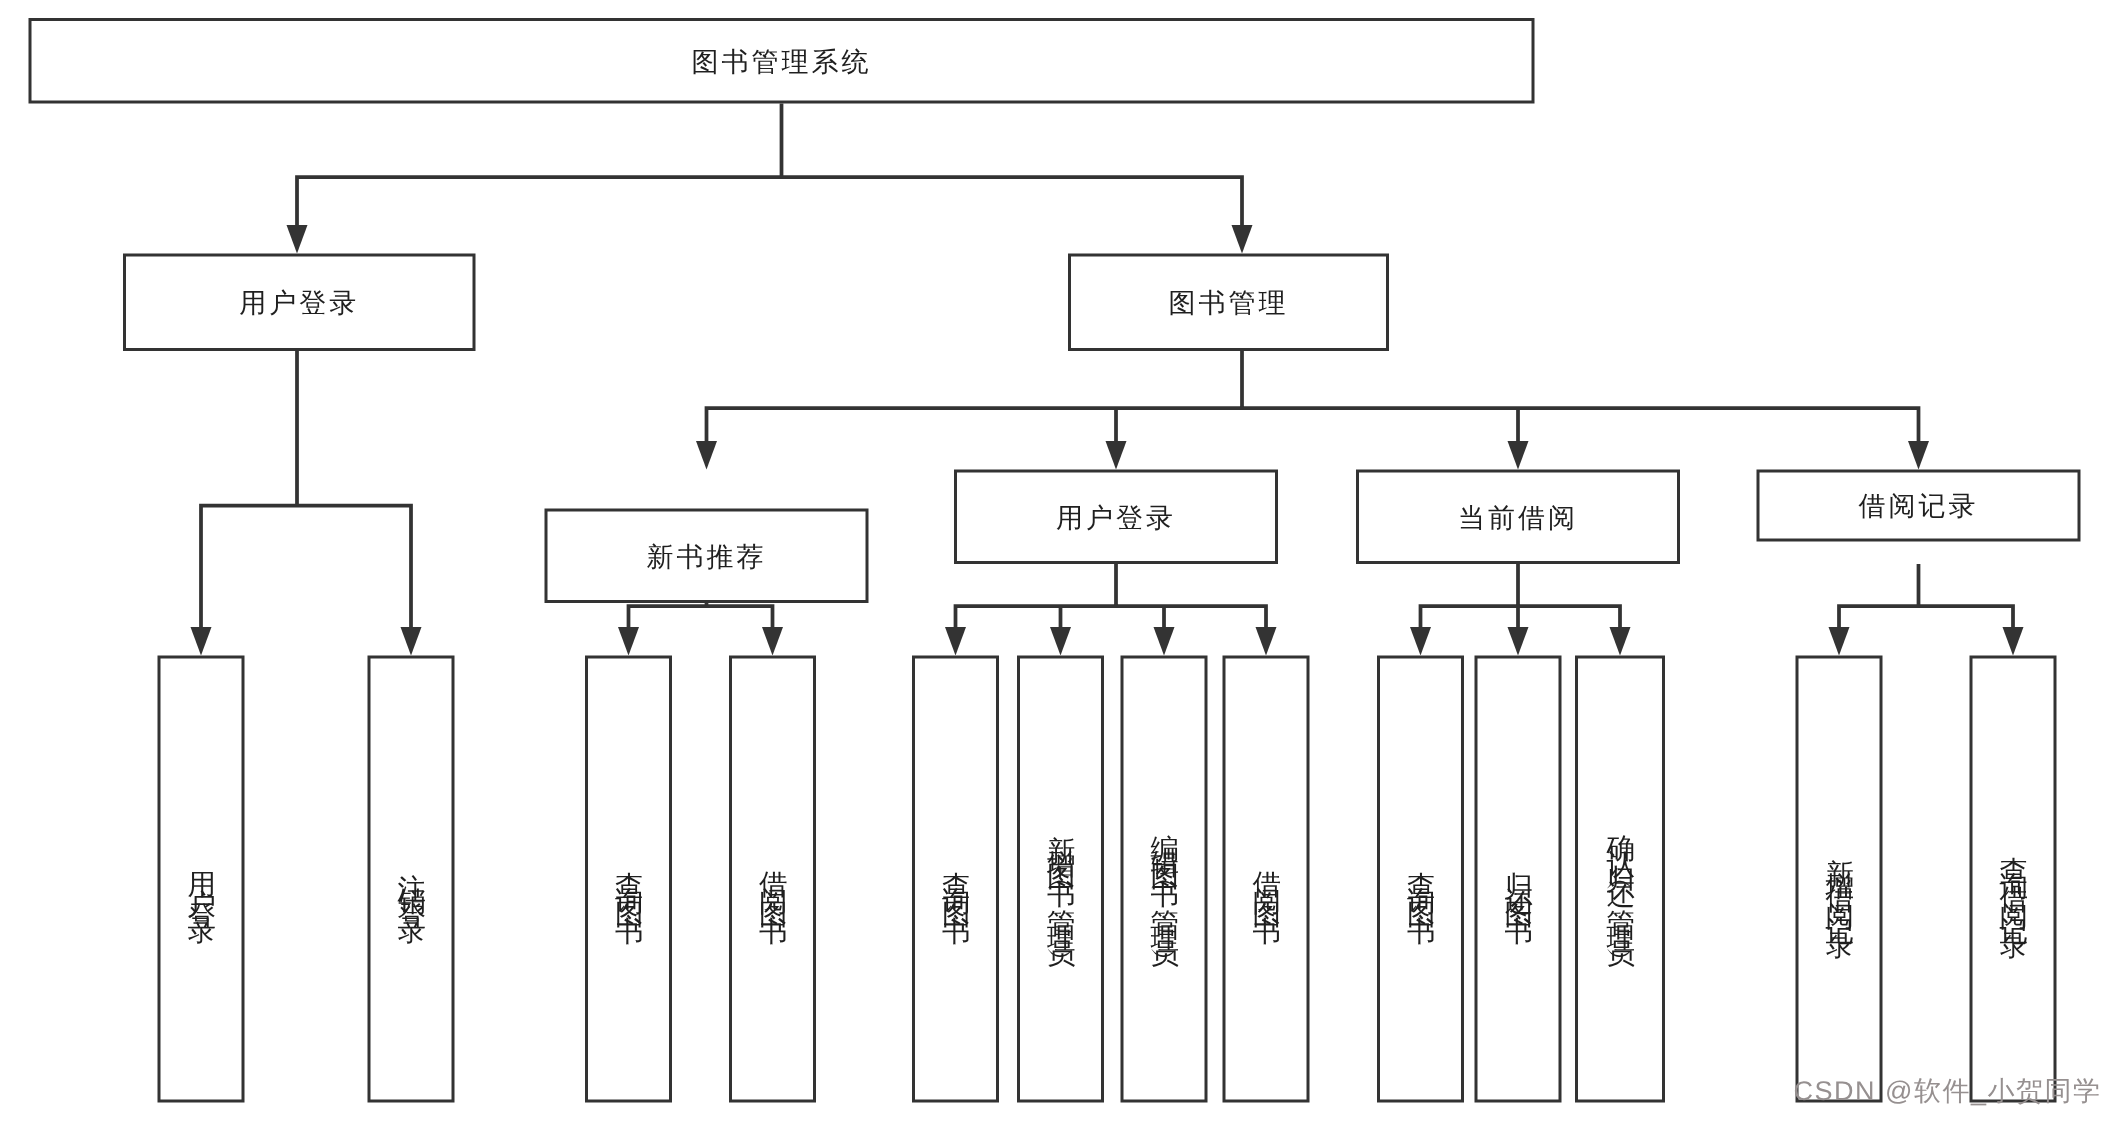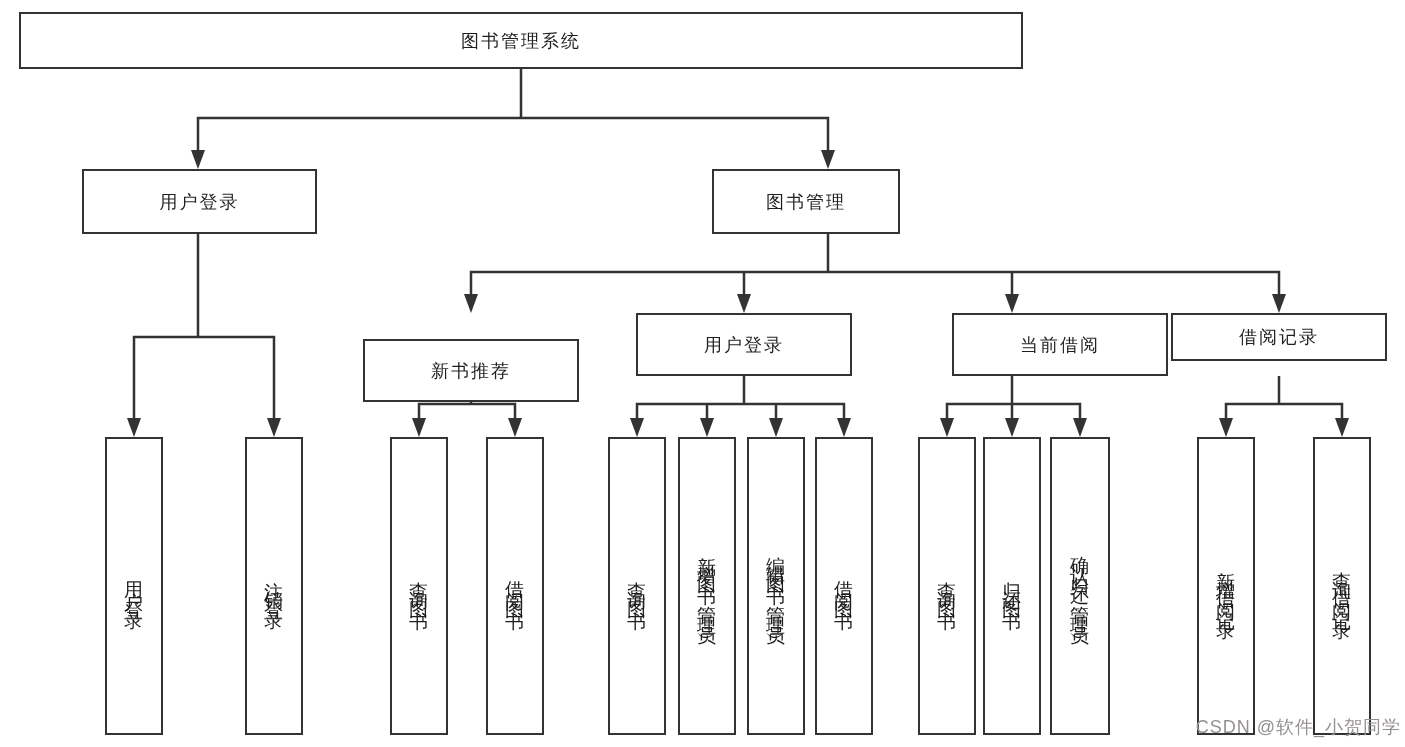--- a/index.html
+++ b/index.html
@@ -113,31 +113,31 @@
     </g>
   </svg>
 
   <div class="box hbox" style="left:19px; top:12px; width:1004px; height:57px;">
     <span>图书管理系统</span>
   </div>
 
   <div class="box hbox" style="left:82px; top:169px; width:235px; height:65px;">
     <span>用户登录</span>
   </div>
-  <div class="box hbox" style="left:712px; top:169px; width:188px; height:65px;font-family:Liberation Serif, serif;">
+  <div class="box hbox" style="left:712px; top:169px; width:214px; height:65px;font-family:Liberation Serif, serif;">
     <span>图书管理</span>
   </div>
 
   <div class="box hbox" style="left:363px; top:313px; width:216px; height:63px;margin-top:26px;">
     <span>新书推荐</span>
   </div>
   <div class="box hbox" style="left:636px; top:313px; width:216px; height:63px;">
     <span>用户登录</span>
   </div>
-  <div class="box hbox" style="left:904px; top:313px; width:216px; height:63px;margin-left:48px;">
+  <div class="box hbox" style="left:904px; top:313px; width:216px; height:63px;">
     <span>当前借阅</span>
   </div>
   <div class="box hbox" style="left:1171px; top:313px; width:216px; height:48px;">
     <span>借阅记录</span>
   </div>
 
   <div class="box leaf" style="left:105px;">
     <span class="vtext">用户登录</span>
   </div>
   <div class="box leaf" style="left:245px;">

